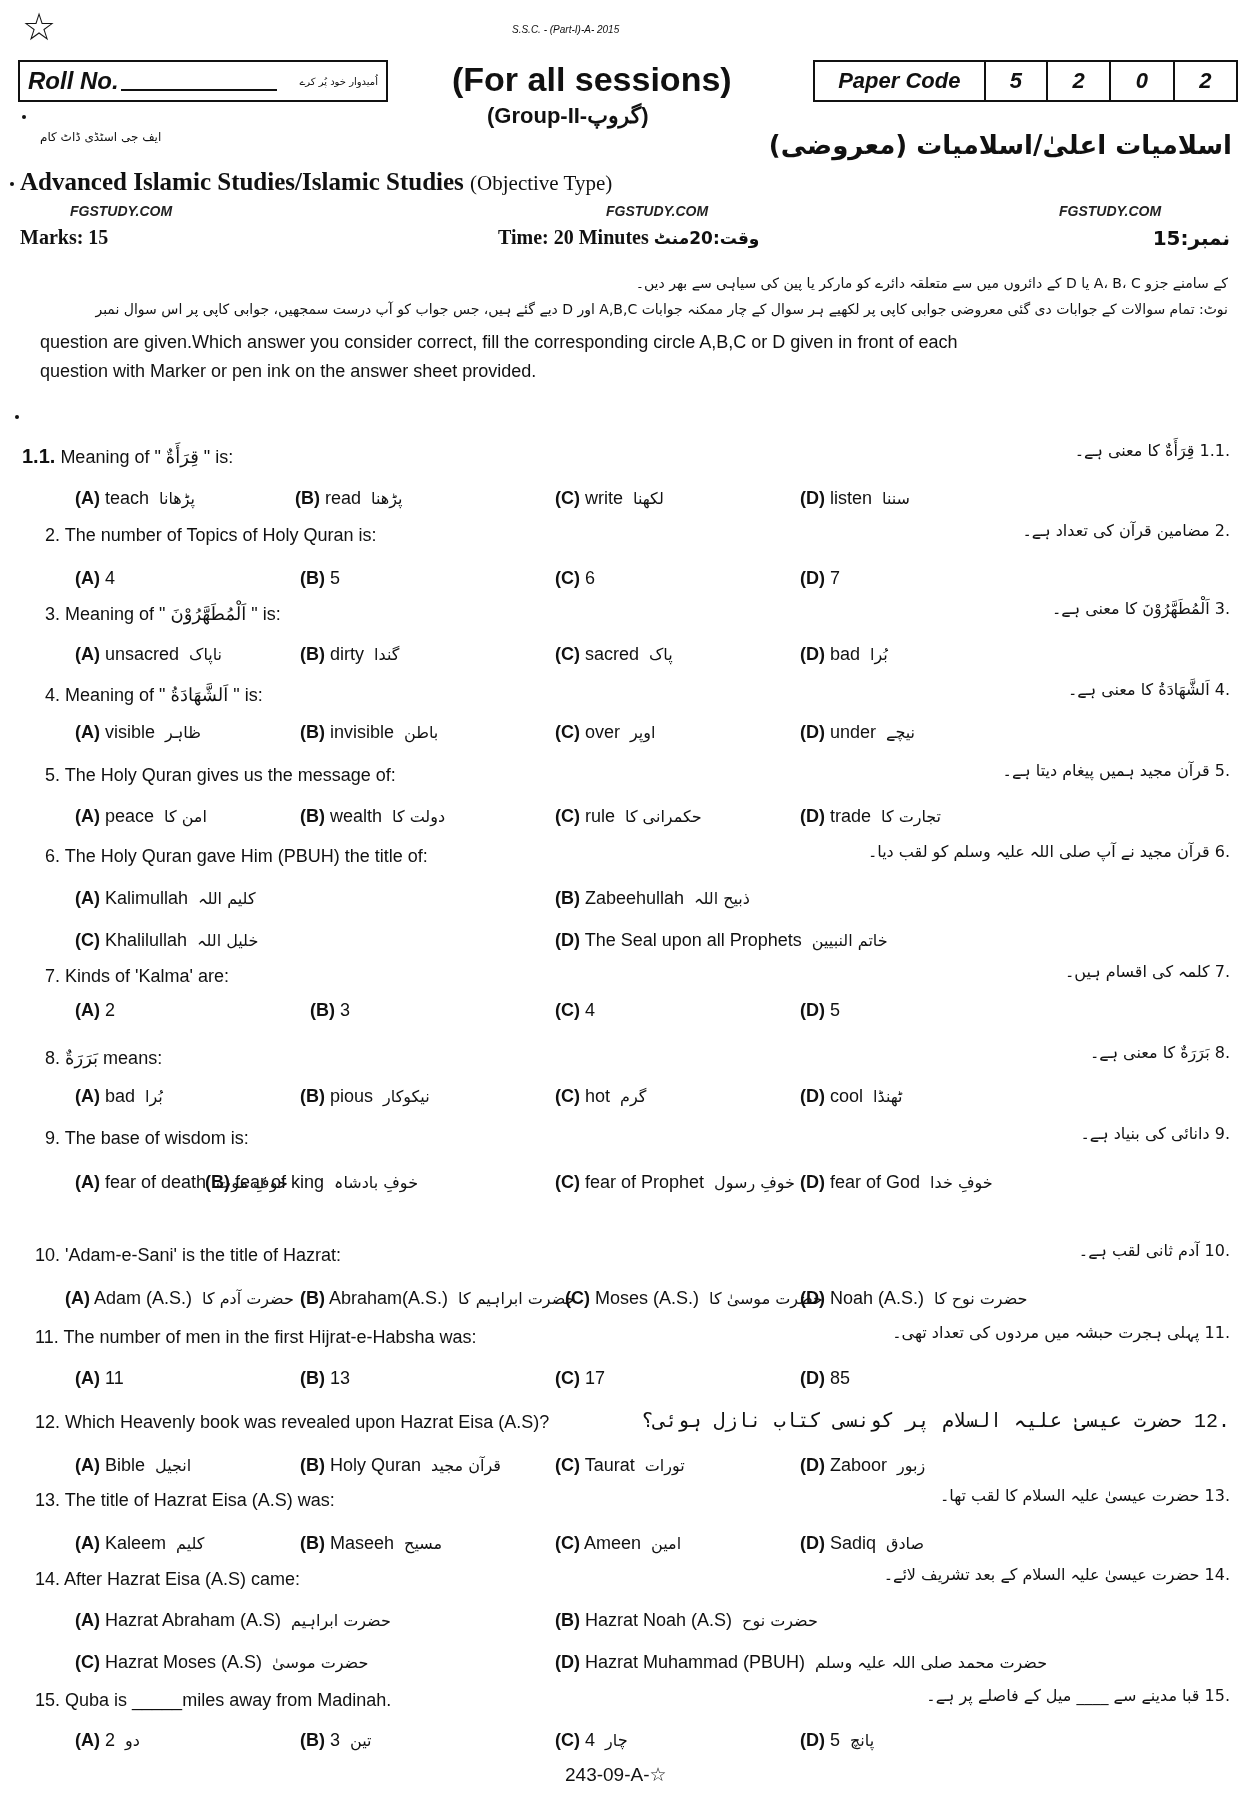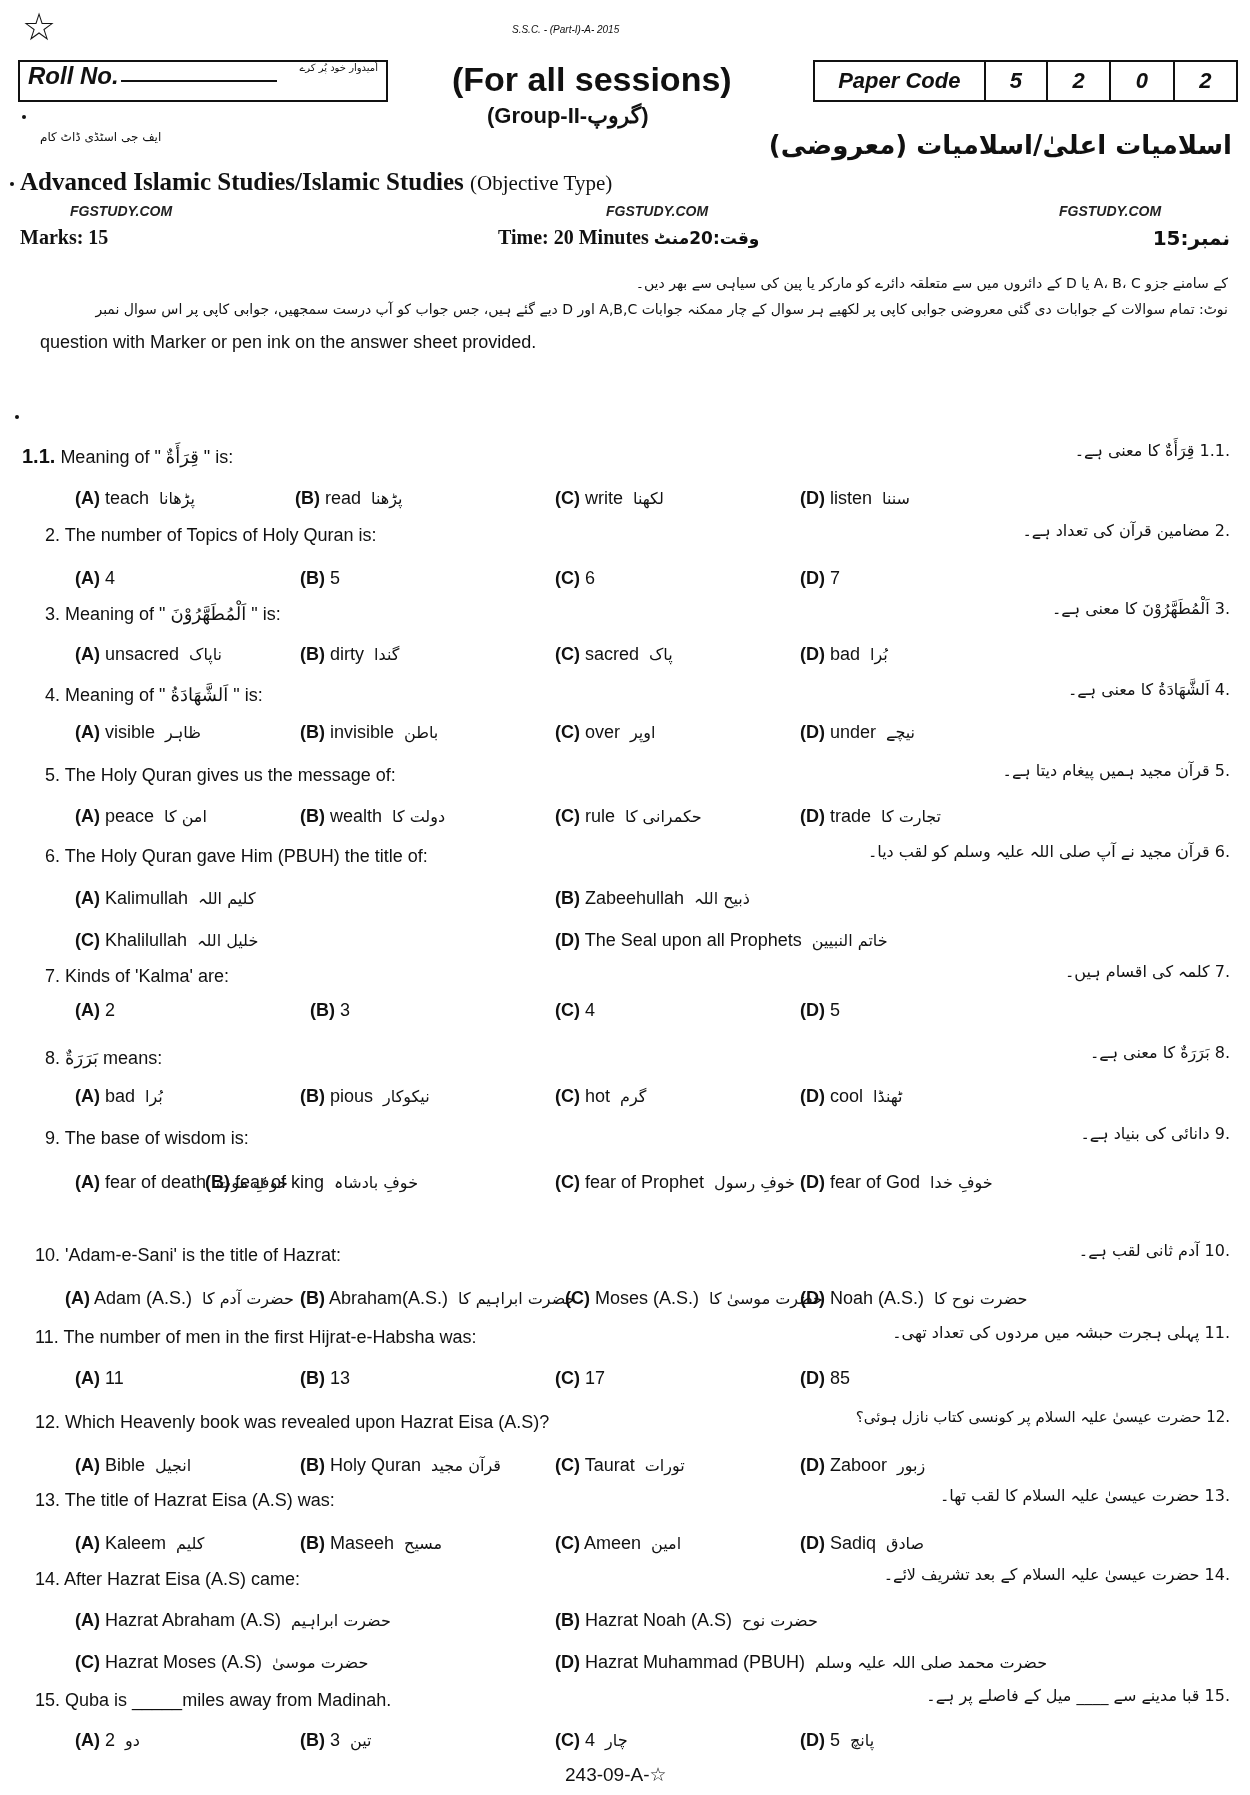--- a/index.html
+++ b/index.html
@@ -1,21 +1,21 @@
 <!DOCTYPE html>
 <html><head>
 <meta charset="utf-8">
 <style>
   * { box-sizing: border-box; margin: 0; padding: 0; }
   html, body { width: 1250px; height: 1795px; background: #ffffff; overflow: hidden; }
   body { position: relative; font-family: "Liberation Sans", sans-serif; color: #111; }
   .abs { position: absolute; white-space: nowrap; }
   .star { font-size: 38px; line-height: 38px; font-family: "DejaVu Sans", sans-serif; }
   .italic-sm { font-style: italic; font-size: 10px; }
-  .rollbox { border: 2px solid #111; height: 42px; display: flex; align-items: flex-start; padding: 0 8px; }
+  .rollbox { border: 2px solid #111; height: 42px; display: flex; align-items: center; padding: 0 8px; }
   .rollbox .rl { font-weight: bold; font-style: italic; font-size: 24px; }
   .rollbox .line { display: inline-block; width: 175px; border-bottom: 2px solid #111; height: 20px; margin-left: 2px; }
   .rollbox .ur { font-size: 10px; margin-left: 22px; }
   .head-lg { font-weight: bold; font-size: 34px; }
   .codebox { display: flex; border: 2px solid #111; height: 42px; font-style: italic; }
   .codebox > div { display: flex; align-items: center; justify-content: center; font-weight: bold; font-size: 22px; border-left: 2px solid #111; }
   .codebox > div:first-child { border-left: none; padding: 0 18px; }
   .wm { font-weight: bold; font-style: italic; font-size: 14px; color: #222; }
   .title { font-family: "Liberation Serif", serif; font-weight: bold; font-size: 25px; }
   .title .sub { font-weight: normal; font-size: 21px; }
@@ -68,20 +68,21 @@
   <span>Time: 20 Minutes</span> <span class="urdu" style="font-size:17px;">وقت:20منٹ</span>
 </div>
 <div class="abs marks urdu" style="right:20px;top:226px;">نمبر:15</div>
 
 <div class="abs urdu" style="right:22px;top:270px;font-size:14px;width:1150px;text-align:right;white-space:normal;line-height:26px;">
   <div>کے سامنے جزو A، B، C یا D کے دائروں میں سے متعلقہ دائرے کو مارکر یا پین کی سیاہی سے بھر دیں۔</div>
   <div>نوٹ: تمام سوالات کے جوابات دی گئی معروضی جوابی کاپی پر لکھیے ہر سوال کے چار ممکنہ جوابات A,B,C اور D دیے گئے ہیں، جس جواب کو آپ درست سمجھیں، جوابی کاپی پر اس سوال نمبر</div>
 </div>
 
 <div class="abs note" style="left:24px;top:328px;">
+  <div style="padding-left:16px;">question are given.Which answer you consider correct, fill the corresponding circle A,B,C or D given in front of each</div>
   <div style="padding-left:16px;">question with Marker or pen ink on the answer sheet provided.</div>
 </div>
 
 <div id="questions">
     <div class="abs q" style="left: 22px; top: 445px;"><span class="qnum-b">1.1.</span> <span>Meaning of " قِرَأَةٌ " is:</span></div>
     <div class="abs urdu" style="right: 20px; top: 441px; font-size: 16px;"><span>.1.1</span> <span>قِرَأَةٌ کا معنی ہے۔</span></div>
     <div class="abs opt" style="left: 75px; top: 488px;"><b>(A)</b> <span>teach</span><span class="ur-opt urdu">پڑھانا</span></div>
     <div class="abs opt" style="left: 295px; top: 488px;"><b>(B)</b> <span>read</span><span class="ur-opt urdu">پڑھنا</span></div>
     <div class="abs opt" style="left: 555px; top: 488px;"><b>(C)</b> <span>write</span><span class="ur-opt urdu">لکھنا</span></div>
     <div class="abs opt" style="left: 800px; top: 488px;"><b>(D)</b> <span>listen</span><span class="ur-opt urdu">سننا</span></div>
@@ -139,21 +140,21 @@
     <div class="abs opt" style="left: 300px; top: 1288px;"><b>(B)</b> <span>Abraham(A.S.)</span><span class="ur-opt urdu">حضرت ابراہیم کا</span></div>
     <div class="abs opt" style="left: 565px; top: 1288px;"><b>(C)</b> <span>Moses (A.S.)</span><span class="ur-opt urdu">حضرت موسیٰ کا</span></div>
     <div class="abs opt" style="left: 800px; top: 1288px;"><b>(D)</b> <span>Noah (A.S.)</span><span class="ur-opt urdu">حضرت نوح کا</span></div>
     <div class="abs q" style="left: 35px; top: 1327px;"><span class="">11.</span> <span>The number of men in the first Hijrat-e-Habsha was:</span></div>
     <div class="abs urdu" style="right: 20px; top: 1323px; font-size: 16px;"><span>.11</span> <span>پہلی ہجرت حبشہ میں مردوں کی تعداد تھی۔</span></div>
     <div class="abs opt" style="left: 75px; top: 1368px;"><b>(A)</b> <span>11</span><span class="ur-opt urdu"></span></div>
     <div class="abs opt" style="left: 300px; top: 1368px;"><b>(B)</b> <span>13</span><span class="ur-opt urdu"></span></div>
     <div class="abs opt" style="left: 555px; top: 1368px;"><b>(C)</b> <span>17</span><span class="ur-opt urdu"></span></div>
     <div class="abs opt" style="left: 800px; top: 1368px;"><b>(D)</b> <span>85</span><span class="ur-opt urdu"></span></div>
     <div class="abs q" style="left: 35px; top: 1412px;"><span class="">12.</span> <span>Which Heavenly book was revealed upon Hazrat Eisa (A.S)?</span></div>
-    <div class="abs urdu" style="right: 20px; top: 1408px; font-size: 15px;"><span>.12</span> <span>حضرت عیسیٰ علیہ السلام پر کونسی کتاب نازل ہوئی؟</span></div>
+    <div class="abs urdu" style="right: 20px; top: 1408px; font-size: 20px; font-family: Liberation Mono, monospace;"><span>.12</span> <span>حضرت عیسیٰ علیہ السلام پر کونسی کتاب نازل ہوئی؟</span></div>
     <div class="abs opt" style="left: 75px; top: 1455px;"><b>(A)</b> <span>Bible</span><span class="ur-opt urdu">انجیل</span></div>
     <div class="abs opt" style="left: 300px; top: 1455px;"><b>(B)</b> <span>Holy Quran</span><span class="ur-opt urdu">قرآن مجید</span></div>
     <div class="abs opt" style="left: 555px; top: 1455px;"><b>(C)</b> <span>Taurat</span><span class="ur-opt urdu">تورات</span></div>
     <div class="abs opt" style="left: 800px; top: 1455px;"><b>(D)</b> <span>Zaboor</span><span class="ur-opt urdu">زبور</span></div>
     <div class="abs q" style="left: 35px; top: 1490px;"><span class="">13.</span> <span>The title of Hazrat Eisa (A.S) was:</span></div>
     <div class="abs urdu" style="right: 20px; top: 1486px; font-size: 16px;"><span>.13</span> <span>حضرت عیسیٰ علیہ السلام کا لقب تھا۔</span></div>
     <div class="abs opt" style="left: 75px; top: 1533px;"><b>(A)</b> <span>Kaleem</span><span class="ur-opt urdu">کلیم</span></div>
     <div class="abs opt" style="left: 300px; top: 1533px;"><b>(B)</b> <span>Maseeh</span><span class="ur-opt urdu">مسیح</span></div>
     <div class="abs opt" style="left: 555px; top: 1533px;"><b>(C)</b> <span>Ameen</span><span class="ur-opt urdu">امین</span></div>
     <div class="abs opt" style="left: 800px; top: 1533px;"><b>(D)</b> <span>Sadiq</span><span class="ur-opt urdu">صادق</span></div>

